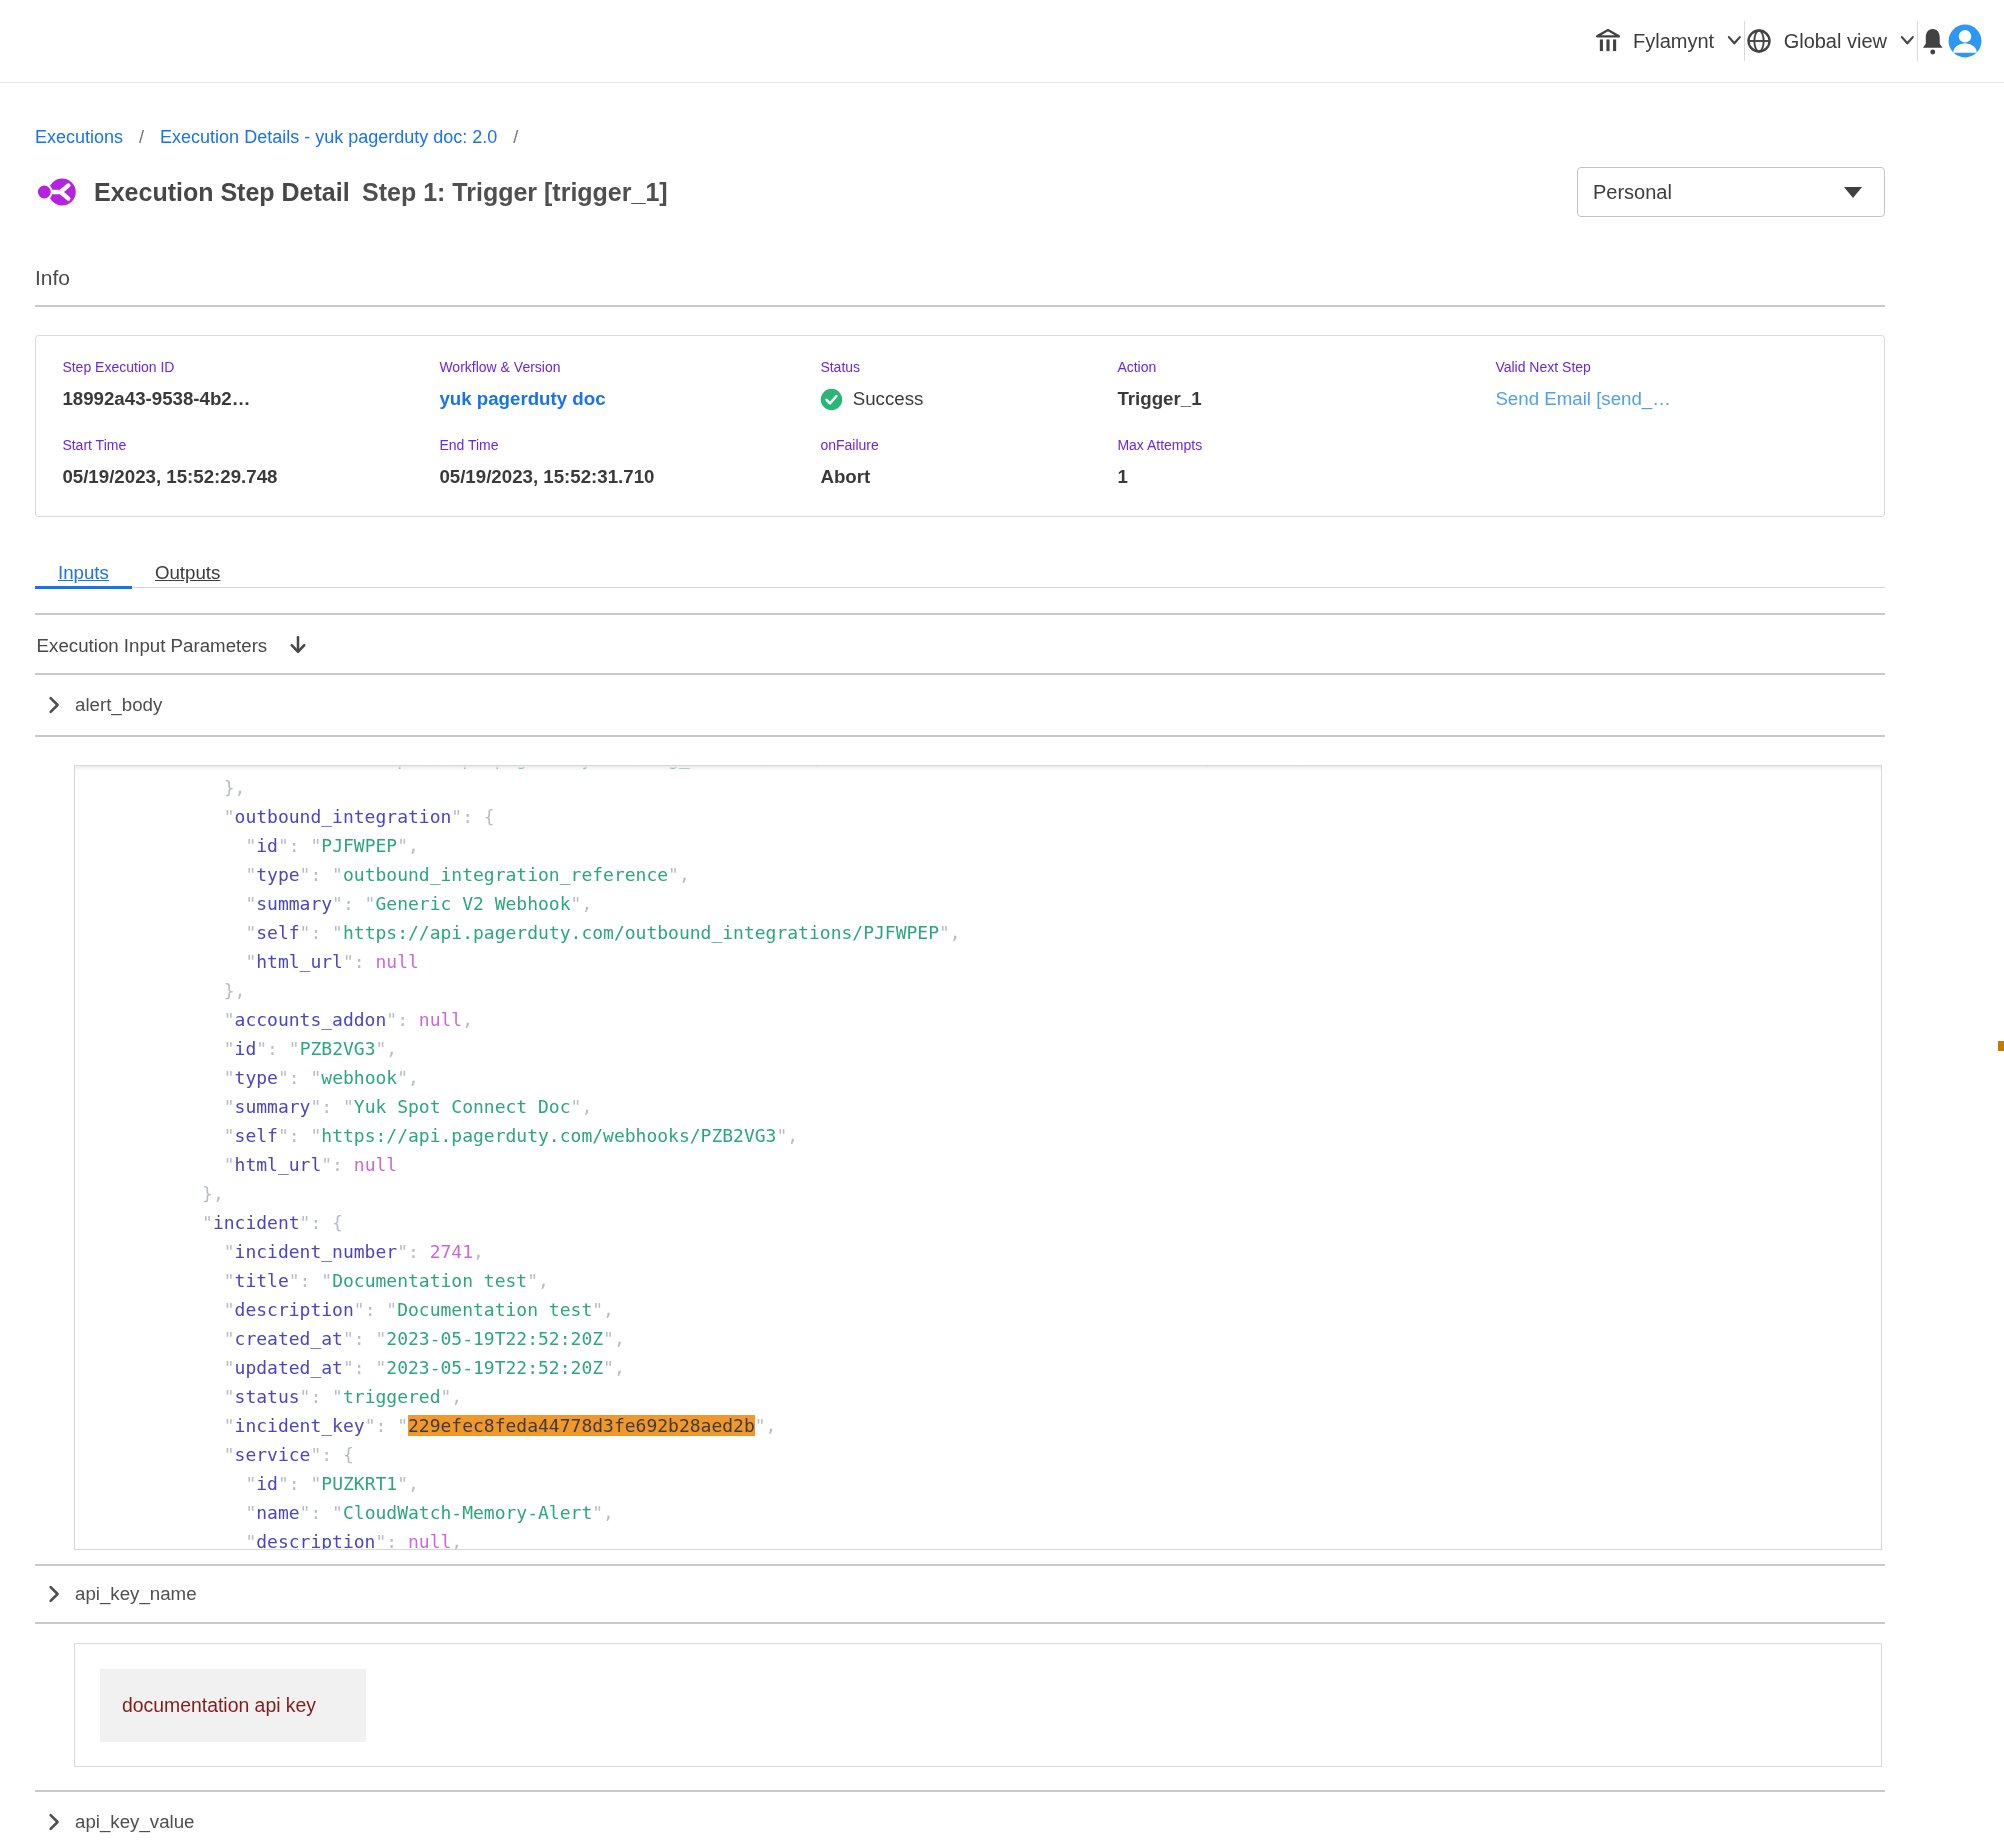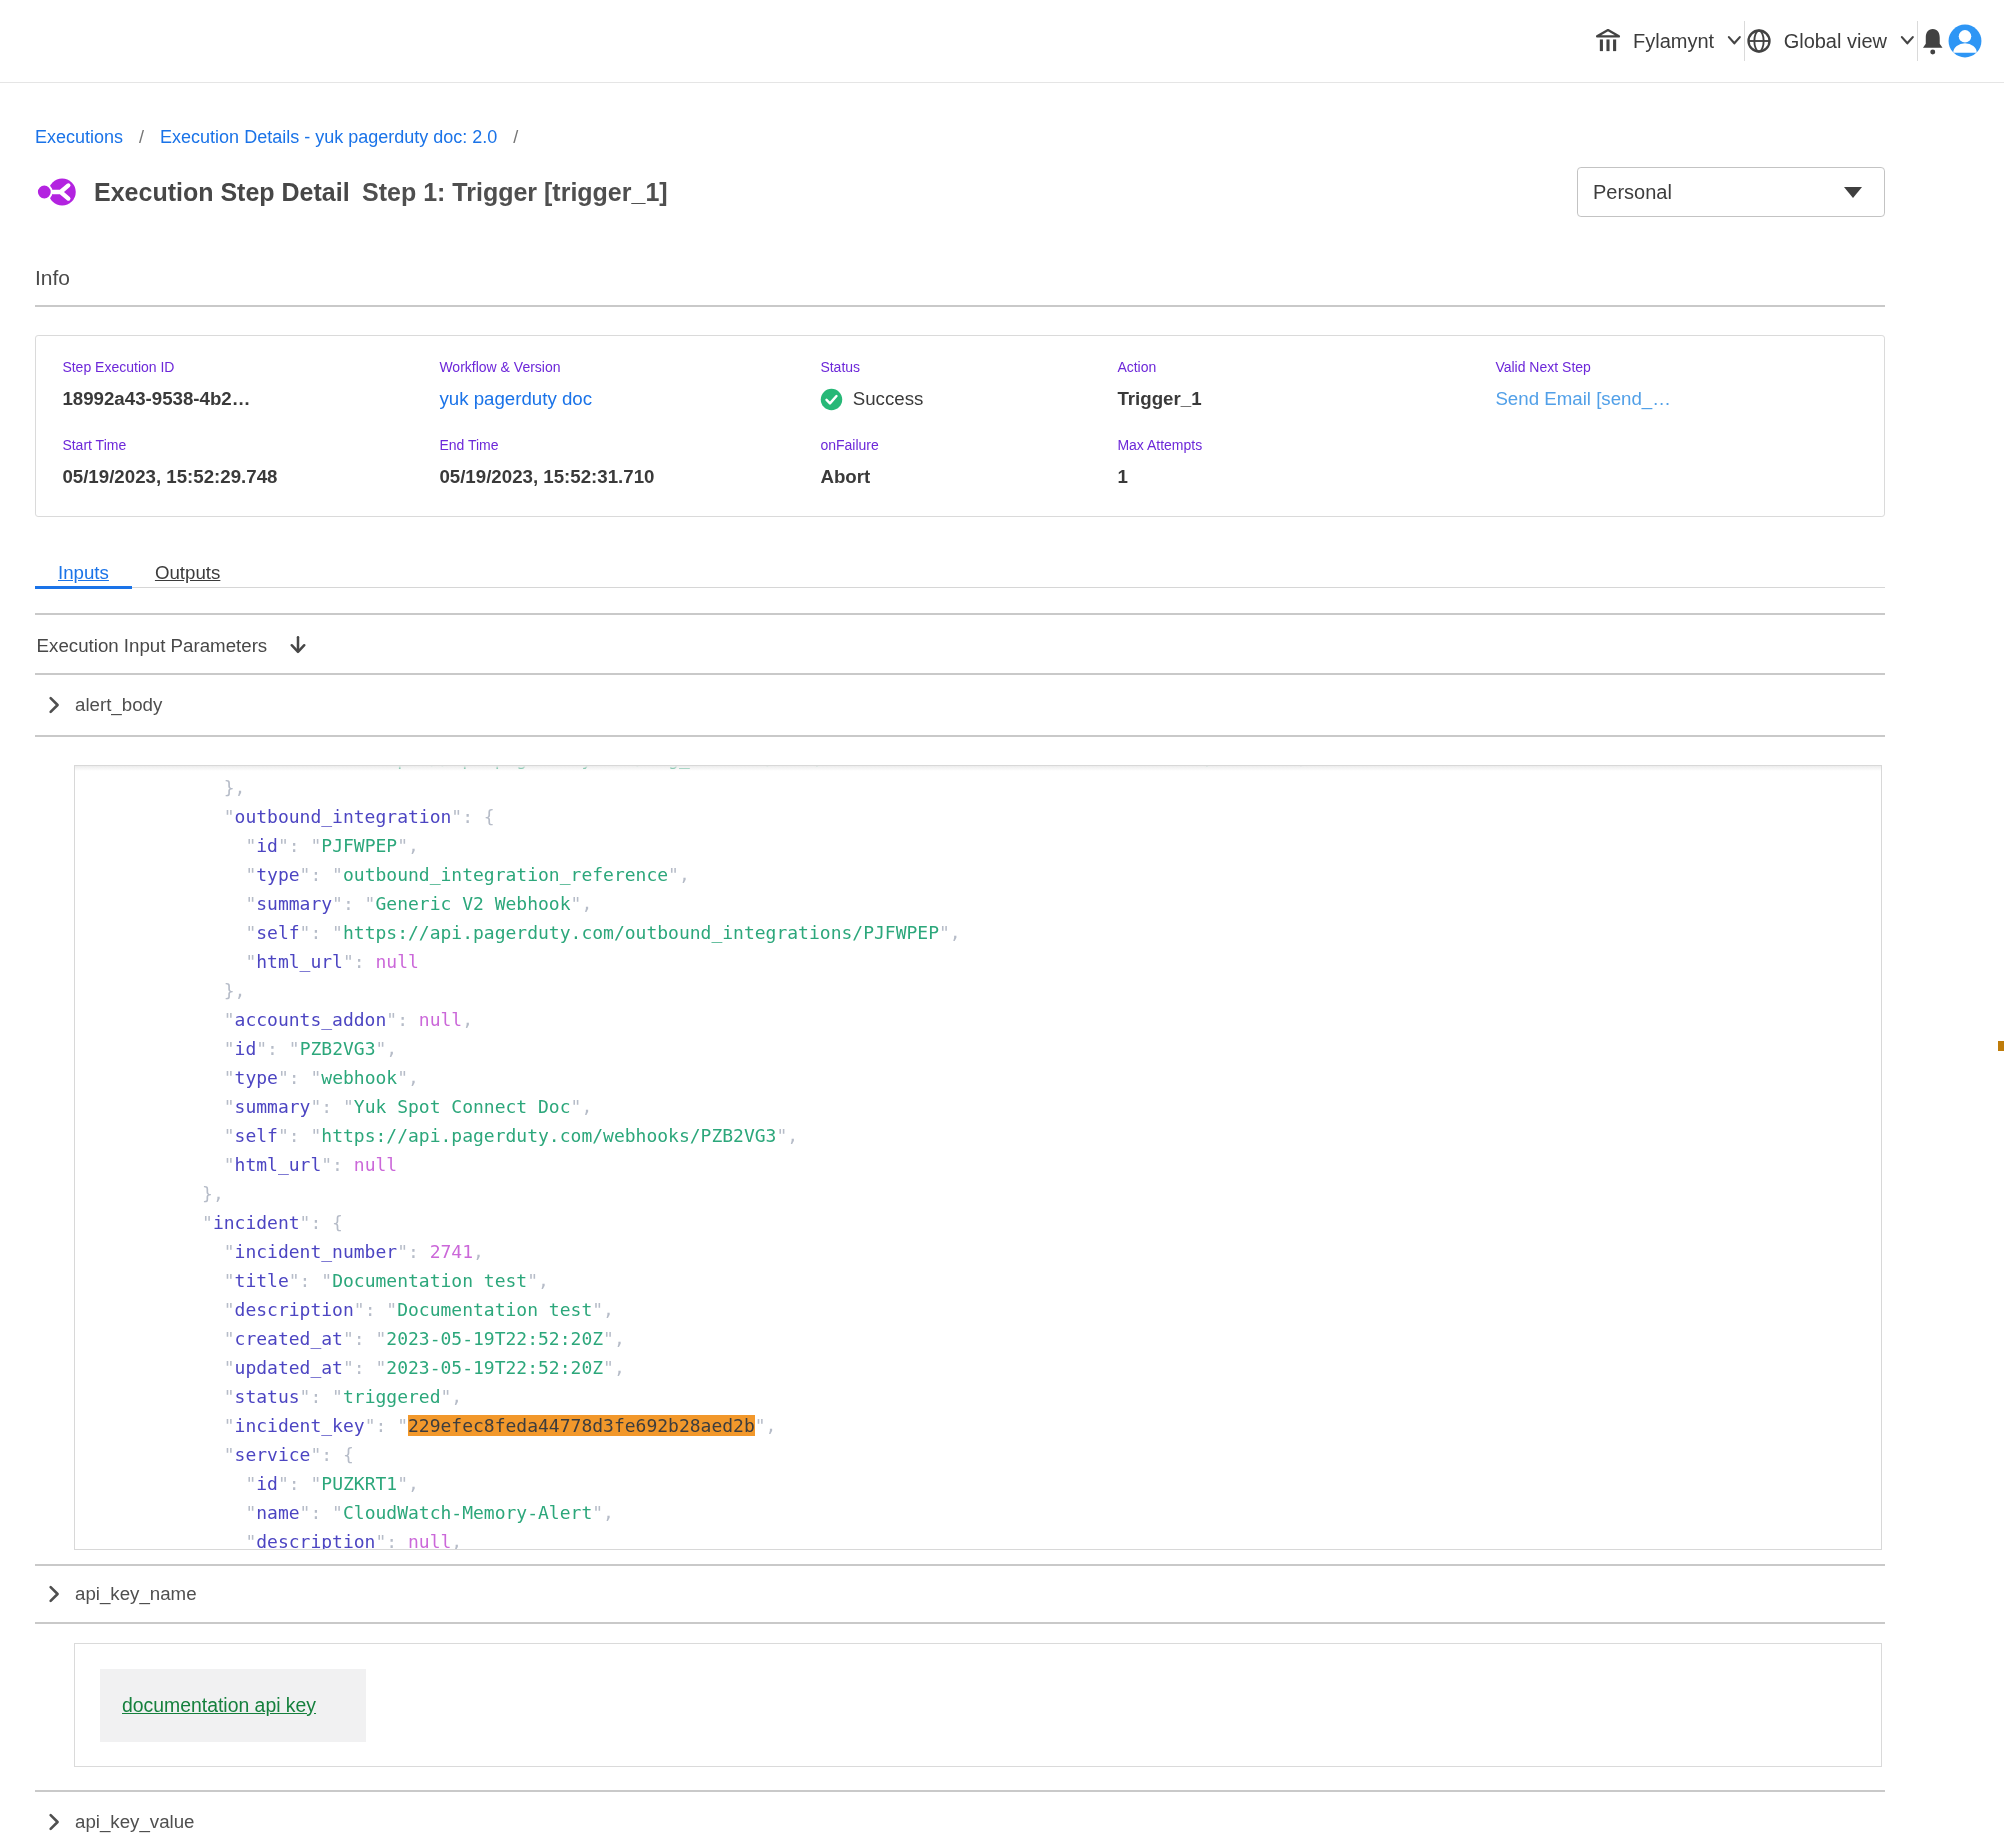--- a/index.html
+++ b/index.html
@@ -36,21 +36,21 @@
   .divider { height:2.3px; background:#c9c9c9; }
   .div-info { margin-top:15.5px; }
 
   
   .info-card { margin-top:28px; border:0.8px solid #dadada; border-radius:3.1px; background:#fff;
                padding:23px 0 28px 26.4px; display:grid; grid-template-columns:377px 381px 297px 378px auto; }
   .cell { }
   .cell.r2 { margin-top:26.4px; }
   .f-label { font-size:14px; color:#6d28d9; }
   .f-value { margin-top:12.4px; font-size:18.7px; font-weight:700; color:#3a3a3a; }
-  .f-value.link { color:#1a73e8; font-weight:400; cursor:pointer; }
+  .f-value.link { color:#1a73e8; font-weight:700; cursor:pointer; }
   .f-value.link-light { color:#52a0e8; font-weight:400; cursor:pointer; }
   .status-val { display:flex; align-items:center; gap:9.3px; font-weight:400; }
 
   
   .tabs { margin-top:34px; display:flex; border-bottom:1.6px solid #d6d6d6; }
   .tab { font-size:18.7px; padding:11px 23px 2px; border-bottom:3.9px solid transparent; margin-bottom:-1.6px;
          color:#3c3c3c; cursor:pointer;text-decoration:underline; }
   .tab.active { color:#1a73e8; border-bottom-color:#1a73e8; }
   .div-tabs { margin-top:25px; }
 
@@ -72,21 +72,21 @@
   .tk-key { color:#4c45c2; }
   .tk-str { color:#2ca77b; }
   .tk-lit { color:#cb68d9; }
   .tk-hl  { background:#f2982b; color:#3d3d3d; }
 
   .div-after-code { margin-top:14px; }
 
   .panel { margin:18.7px 3.1px 0 39px; border:0.8px solid #dadada; height:124px; display:flex; align-items:center;
            padding-left:25px; background:#fff; }
   .chip { background:#f1f1f2; height:73px; min-width:266px; display:inline-flex; align-items:center;
-          padding:0 22px; font-size:19.4px; color:#15803d;text-decoration:underline; }
+          padding:0 22px; font-size:19.4px; color:#7f1d1d; }
   .div-after-panel { margin-top:23px; }
 
   .scroll-marker { position:absolute; right:0; top:1041px; width:7px; height:10px; background:#bf7c0a; }
 
   svg { display:block; }
 </style>
 </head>
 <body>
 
 <div class="topbar">

